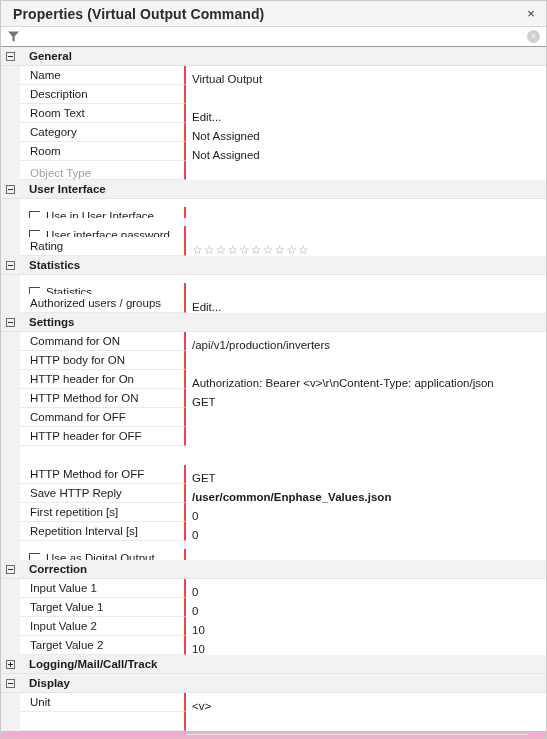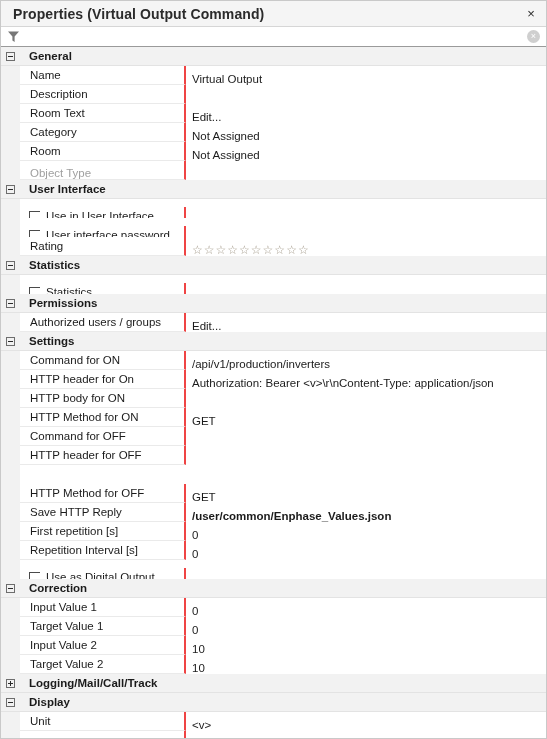--- a/index.html
+++ b/index.html
@@ -378,66 +378,60 @@
       <div class="row prop">
         <span class="gutter"></span>
         <span class="namecell withcb">
           <span class="cbox"></span>
           <span>Statistics</span>
         </span>
         <span class="valuecell">
           <span></span>
         </span>
       </div>
+      <div class="row prop">
+        <span class="gutter"></span>
+        <span class="namecell">
+          <span>Authorized users / groups</span>
+        </span>
+        <span class="valuecell">
+          <span>Edit...</span>
+        </span>
+      </div>
       <div class="row group">
         <span class="toggle">
           <span class="tbox"></span>
         </span>
-        <span class="glabel">Permissions</span>
-      </div>
-      <div class="row prop">
-        <span class="gutter"></span>
-        <span class="namecell">
-          <span>Authorized users / groups</span>
-        </span>
-        <span class="valuecell">
-          <span>Edit...</span>
-        </span>
-      </div>
-      <div class="row group">
-        <span class="toggle">
-          <span class="tbox"></span>
-        </span>
         <span class="glabel">Settings</span>
       </div>
       <div class="row prop">
         <span class="gutter"></span>
         <span class="namecell">
           <span>Command for ON</span>
         </span>
         <span class="valuecell">
           <span>/api/v1/production/inverters</span>
         </span>
       </div>
       <div class="row prop">
         <span class="gutter"></span>
         <span class="namecell">
+          <span>HTTP body for ON</span>
+        </span>
+        <span class="valuecell">
+          <span></span>
+        </span>
+      </div>
+      <div class="row prop">
+        <span class="gutter"></span>
+        <span class="namecell">
           <span>HTTP header for On</span>
         </span>
         <span class="valuecell">
           <span>Authorization: Bearer &lt;v&gt;\r\nContent-Type: application/json</span>
-        </span>
-      </div>
-      <div class="row prop">
-        <span class="gutter"></span>
-        <span class="namecell">
-          <span>HTTP body for ON</span>
-        </span>
-        <span class="valuecell">
-          <span></span>
         </span>
       </div>
       <div class="row prop">
         <span class="gutter"></span>
         <span class="namecell">
           <span>HTTP Method for ON</span>
         </span>
         <span class="valuecell">
           <span>GET</span>
         </span>

